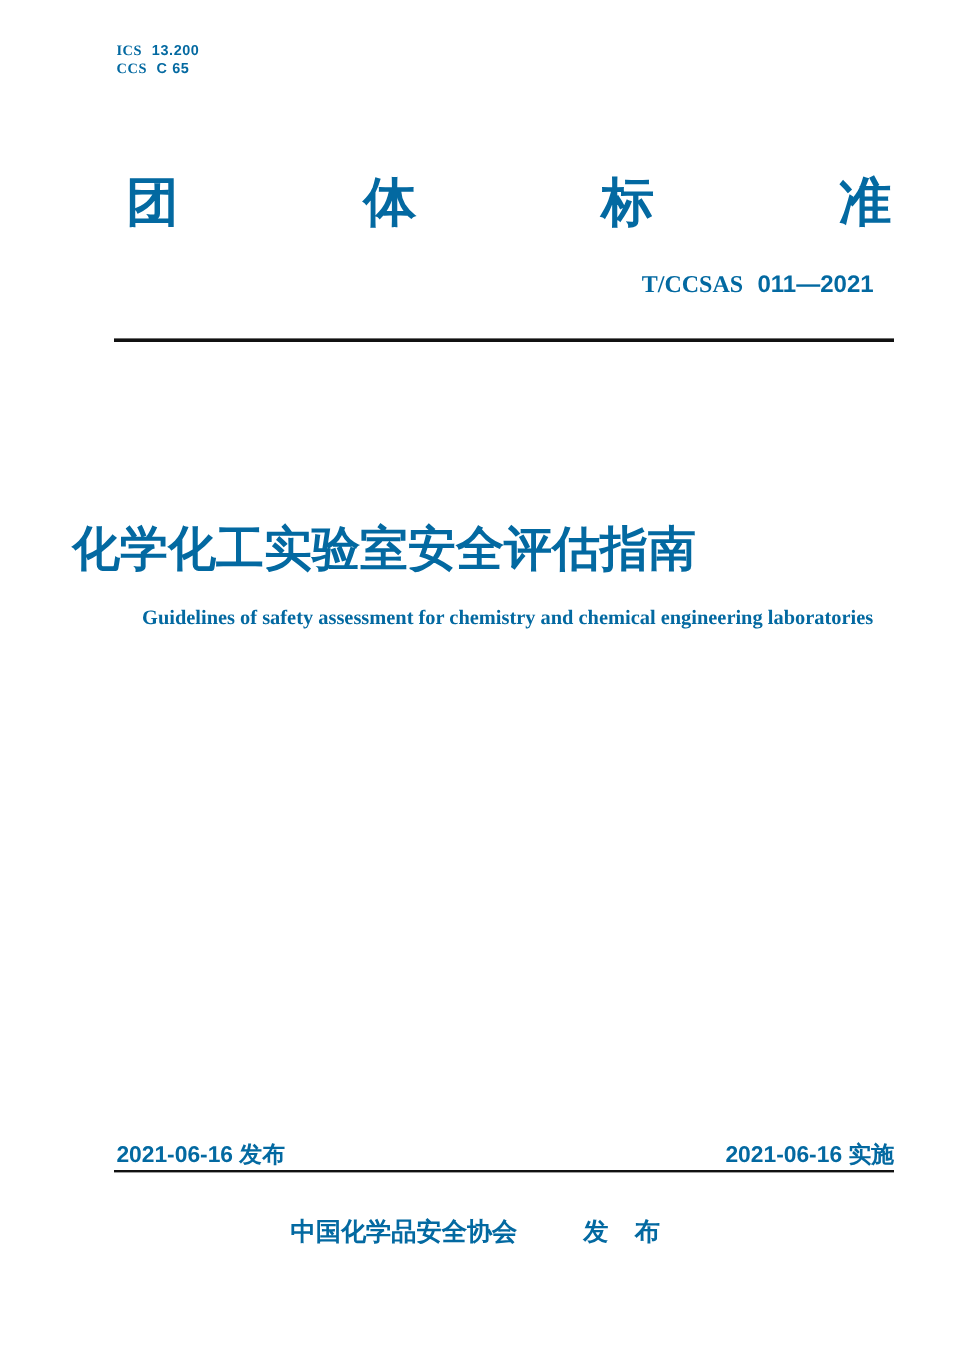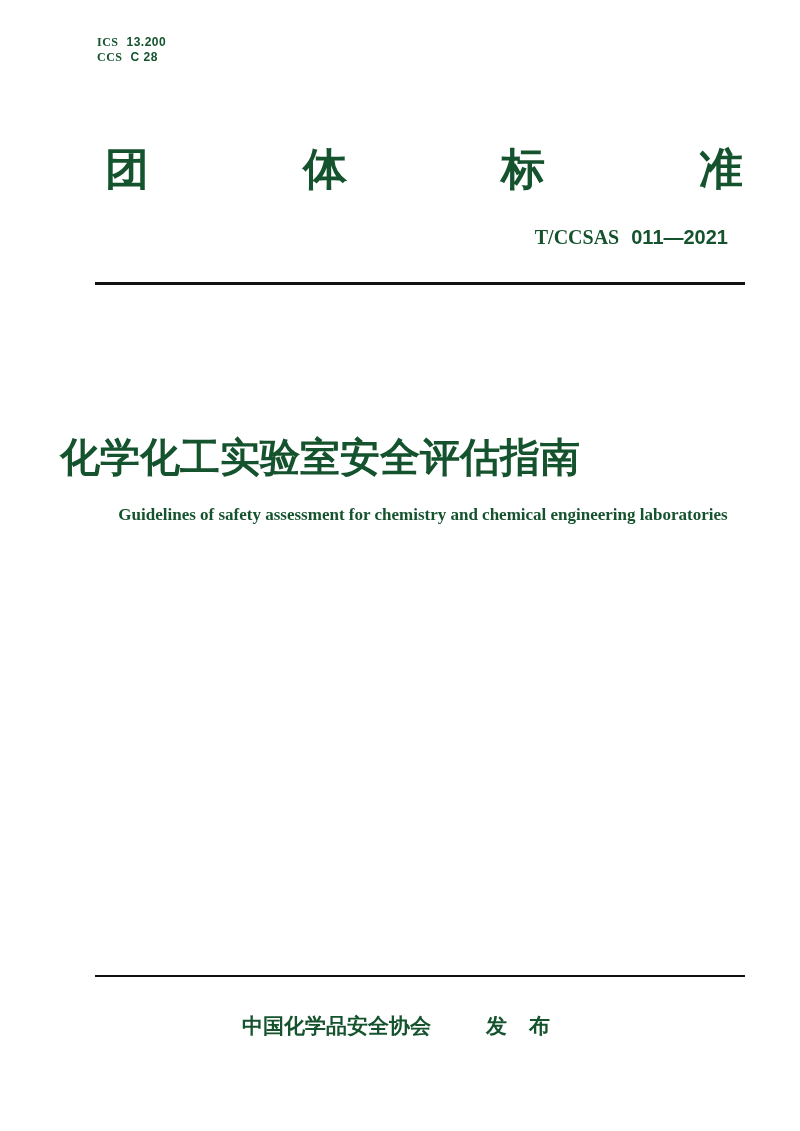--- a/index.html
+++ b/index.html
@@ -5,21 +5,21 @@
   html, body {
     margin: 0;
     padding: 0;
     background: #ffffff;
   }
   .page {
     position: relative;
     width: 800px;
     height: 1131px;
     background: #ffffff;
-    color: #14532d;
+    color: #0369a1;
     font-family: "Liberation Sans", sans-serif;
     overflow: hidden;
   }
 
   
   .ics-block {
     position: absolute;
     left: 97px;
     top: 35px;
     font-size: 12px;
@@ -147,41 +147,45 @@
 </head>
 <body>
 
 <div class="page">
 
   <div class="ics-block">
     <div>
       <span class="ics-label">ICS</span><span class="ics-value">13.200</span>
     </div>
     <div>
-      <span class="ics-label">CCS</span><span class="ics-value">C 28</span>
+      <span class="ics-label">CCS</span><span class="ics-value">C 65</span>
     </div>
   </div>
 
   <div class="doc-type">
     <span>团</span>
     <span>体</span>
     <span>标</span>
     <span>准</span>
   </div>
 
   <div class="std-number">
     <span class="prefix">T/CCSAS</span><span class="value">011—2021</span>
   </div>
 
   <div class="rule-top"></div>
 
   <div class="title-zh">化学化工实验室安全评估指南</div>
 
   <div class="title-en">Guidelines of safety assessment for chemistry and chemical engineering laboratories</div>
 
+  <div class="dates-row">
+    <span>2021-06-16 发布</span>
+    <span>2021-06-16 实施</span>
+  </div>
 
   <div class="rule-bottom"></div>
 
   <div class="publisher-row">
     <span>中国化学品安全协会</span><span class="publish-label">发 布</span>
   </div>
 
 </div>
 
 </body></html>

